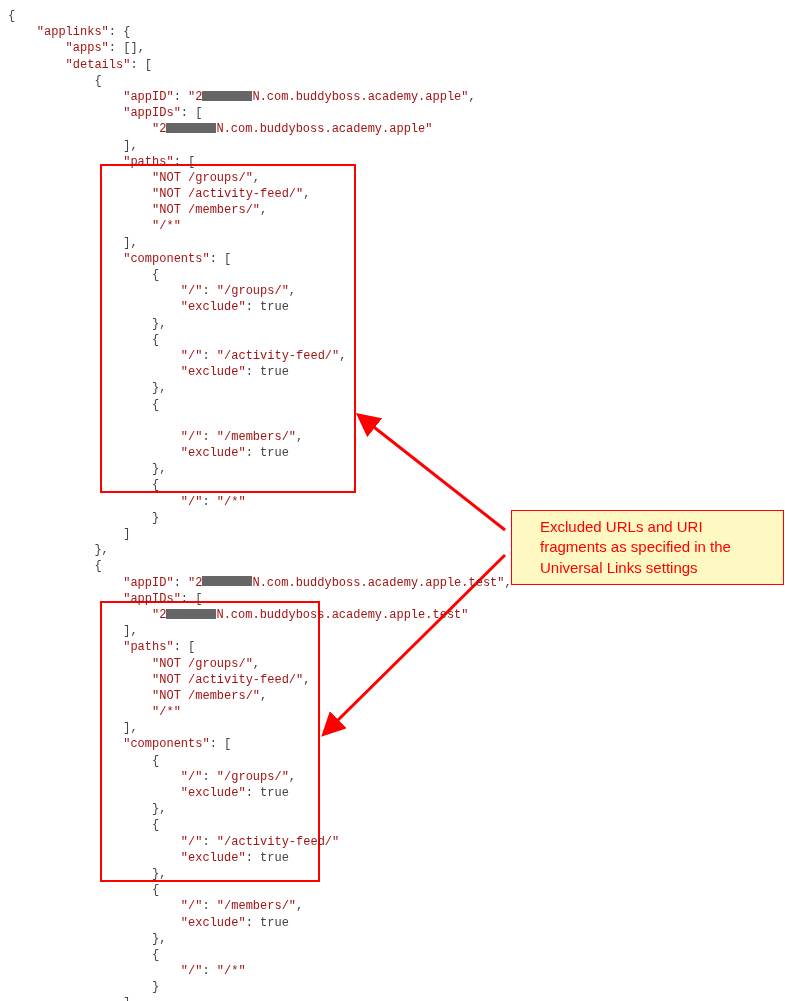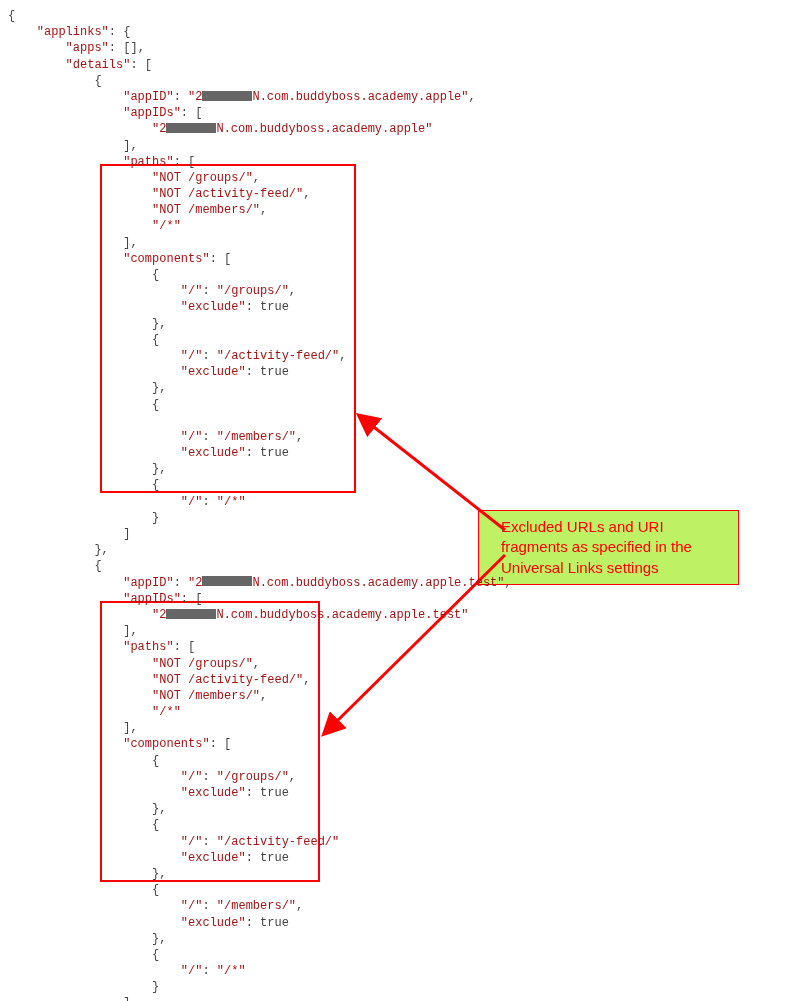--- a/index.html
+++ b/index.html
@@ -46,26 +46,26 @@
     width: 216px;
     height: 277px;
     pointer-events: none;
   }
   .callout {
     position: absolute;
     border: 1px solid #ff0000;
     color: #ff0000;
     font-family: Arial, sans-serif;
     font-size: 15px;
-    padding: 6px 22px;
-    left: 478px;
+    padding: 6px 28px;
+    left: 511px;
     top: 510px;
     width: 215px;
     line-height: 1.35;
-    background: #bef264;
+    background: #fef9c3;
   }
   svg.arrows {
     position: absolute;
     top: 0;
     left: 0;
     pointer-events: none;
   }
 </style>
 </head>
 <body>

